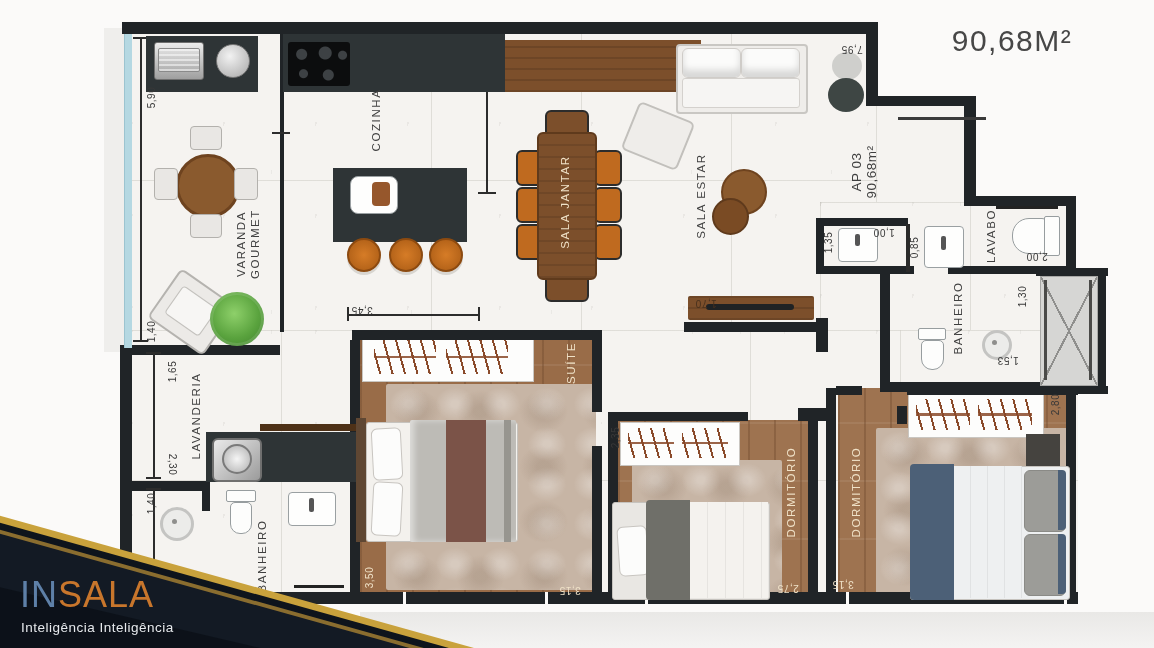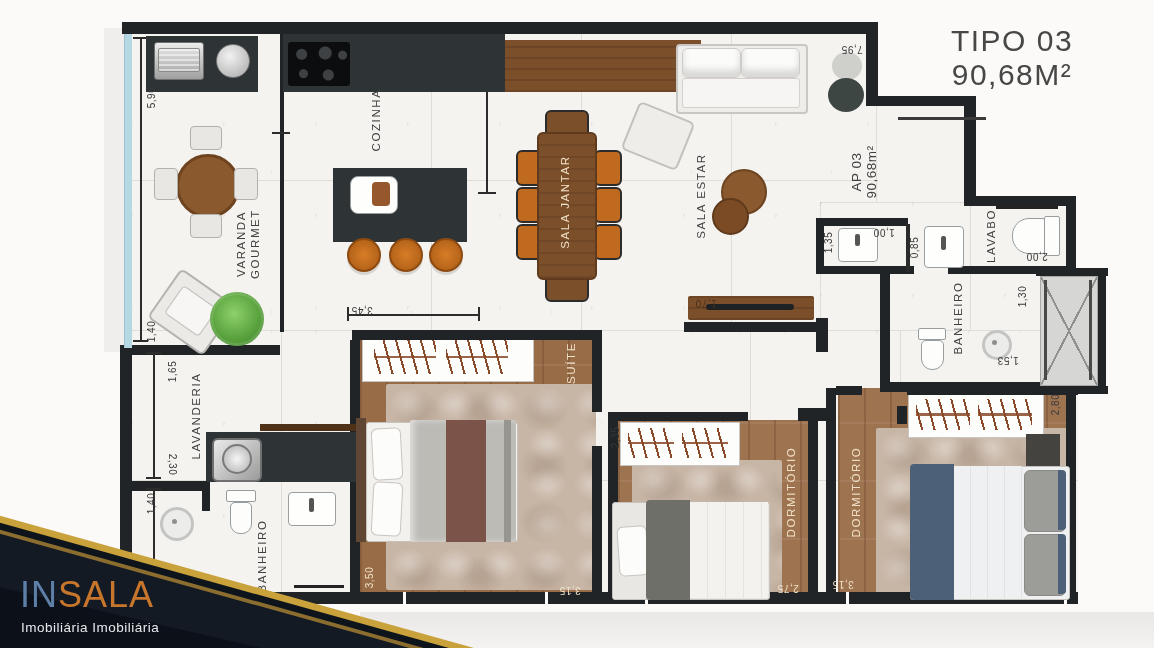--- a/index.html
+++ b/index.html
@@ -273,28 +273,27 @@
 <div class="dim r180" style="left:835px;top:43px;">7,95</div>
 <div class="dim r180" style="left:689px;top:297px;color:#47301d;">1,70</div>
 <div class="dim r270" style="left:811px;top:236px;">1,35</div>
 <div class="dim r180" style="left:867px;top:226px;">1,00</div>
 <div class="dim r270" style="left:897px;top:241px;">0,85</div>
 <div class="dim r180" style="left:1020px;top:250px;">2,00</div>
 <div class="dim r270" style="left:1005px;top:290px;">1,30</div>
 <div class="dim r180" style="left:991px;top:354px;">1,53</div>
 
 <div class="abs" style="left:930px;top:24px;width:164px;text-align:center;">
-  <div class="title-line">TIPO 03</div>
   <div class="title-line">90,68M²</div>
 </div>
 <div class="abs" style="left:898px;top:117px;width:88px;height:3px;background:#3a3a3a;"></div>
 
 <div class="abs" style="left:360px;top:612px;width:794px;height:36px;background:linear-gradient(#e9e8e6,#f4f3f2);"></div>
 
 <div class="abs" style="left:0;top:496px;width:474px;height:152px;background:#c9a23c;clip-path:polygon(0 13%,100% 100%,0 100%);"></div>
 <div class="abs" style="left:0;top:503px;width:474px;height:152px;background:#0e141c;clip-path:polygon(0 13%,100% 100%,0 100%);"></div>
 <div class="abs" style="left:0;top:510px;width:474px;height:152px;background:#8a6d2f;clip-path:polygon(0 13%,100% 100%,0 100%);"></div>
 <div class="abs" style="left:0;top:514px;width:474px;height:152px;background:#131a24;clip-path:polygon(0 13%,100% 100%,0 100%);"></div>
 <div class="abs" style="left:0;top:496px;width:474px;height:152px;background:rgba(8,11,16,.55);clip-path:polygon(0 60%,55% 100%,0 100%);"></div>
 <div class="abs" style="left:20px;top:574px;font-size:36px;font-weight:400;letter-spacing:1px;">
   <span style="color:#5e80a8;">IN</span><span style="color:#c8762c;">SALA</span>
 </div>
-<div class="abs" style="left:21px;top:620px;font-size:13.5px;letter-spacing:.5px;color:#e6e9ec;">Imobiliária Imobiliária</div>
+<div class="abs" style="left:21px;top:620px;font-size:13.5px;letter-spacing:.5px;color:#e6e9ec;">Inteligência Inteligência</div>
 
 </body></html>

